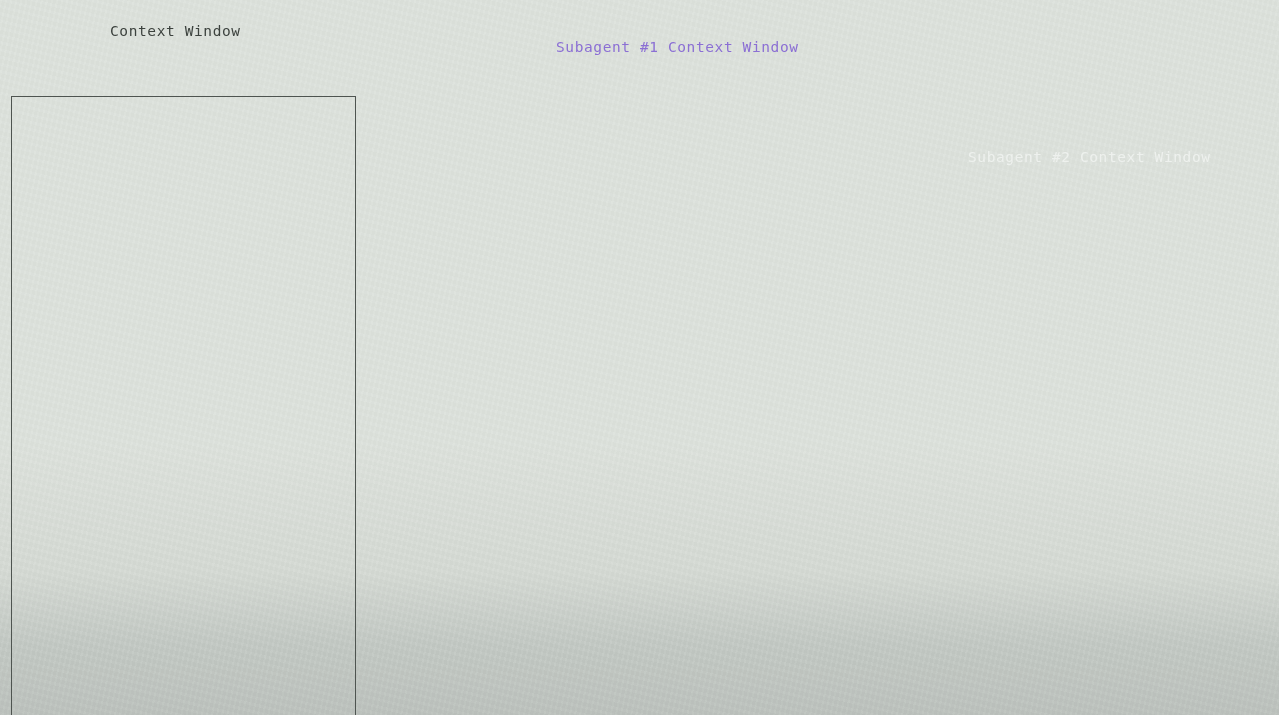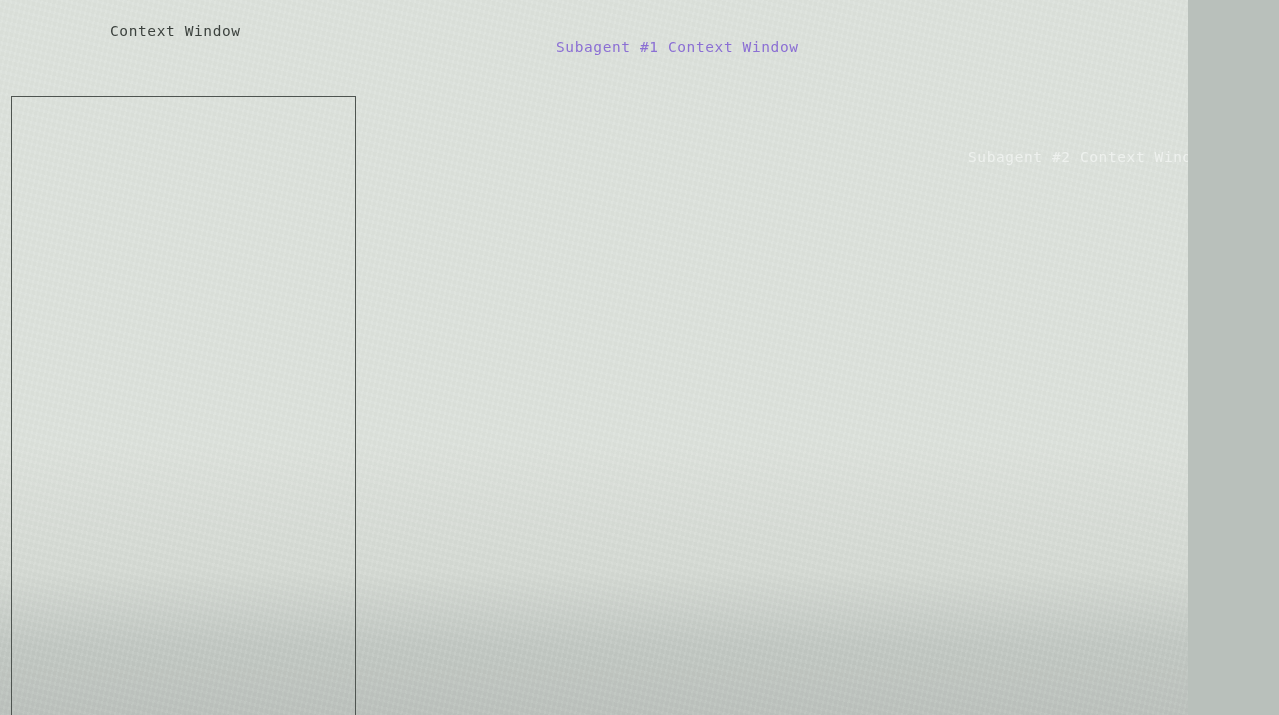--- a/index.html
+++ b/index.html
@@ -5,21 +5,21 @@
   html, body {
     margin: 0;
     padding: 0;
     background: #b9c0bb;
   }
   body {
     font-family: "DejaVu Sans Mono", "Liberation Mono", monospace;
   }
   #stage {
     position: relative;
-    width: 1188px;
+    width: 1279px;
     height: 715px;
     overflow: hidden;
     background:
       linear-gradient(180deg,
         #dde2dc 0%,
         #dde2dc 62%,
         #d5dad4 80%,
         #c3c9c4 90%,
         #bcc2bd 100%);
   }

